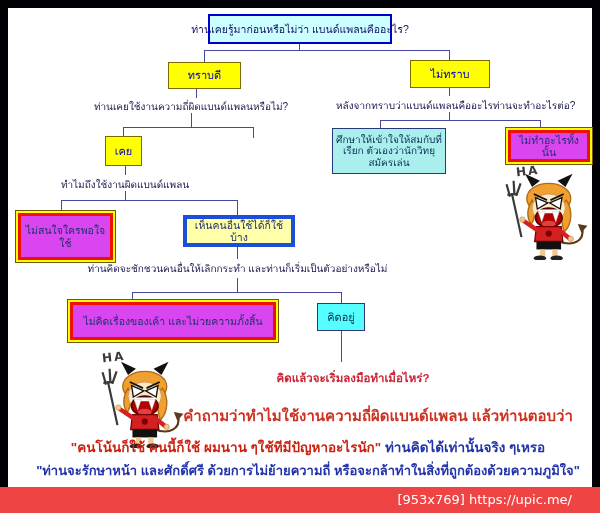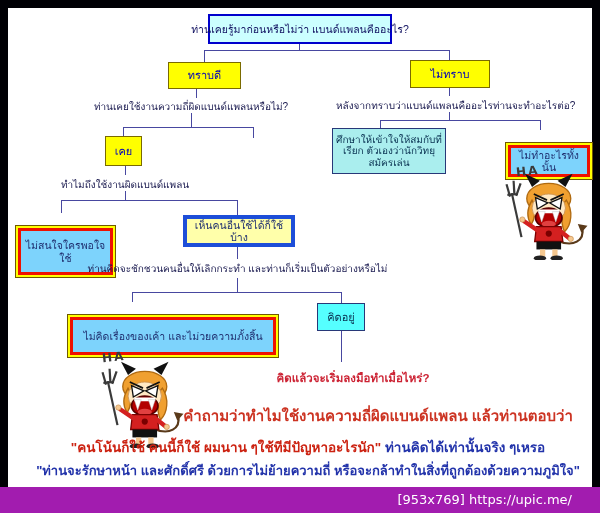--- a/index.html
+++ b/index.html
@@ -16,42 +16,41 @@
     position:absolute;display:flex;align-items:center;justify-content:center;
     text-align:center;font-size:11px;color:#0000bb;line-height:1.15;
     box-sizing:border-box;padding:2px 3px;
   }
   .cyan-big{background:#ccffff;border:2px solid #0000cc;color:#101060;font-size:10.5px;white-space:nowrap;}
   .yellow{background:#ffff00;border:1px solid #7a6a00;}
   .cyan-sm{background:#55ffff;border:1px solid #283878;color:#083050;}
   .cyan-soft{background:#aaeeee;border:1px solid #283878;color:#083050;font-size:10px;}
   .pale{background:#ffffaa;border:4px solid #1d4ed8;color:#203070;font-size:10.5px;}
   .redbox{
-    background:#7dd3fc;border:3px solid #ee1100;color:#203070;font-size:10.5px;
+    background:#d946ef;border:3px solid #ee1100;color:#203070;font-size:10.5px;
     box-shadow:0 0 0 2px #ffff00,0 0 0 3px #705800;
-    margin-top:15px;
   }
   .qtext{
     position:absolute;text-align:center;font-size:10px;color:#17174d;
     white-space:nowrap;
   }
   .redq{position:absolute;text-align:center;font-size:11.5px;font-weight:bold;color:#cc2233;white-space:nowrap;}
   .ha{
     position:absolute;font-size:12px;font-weight:bold;color:#3a3a3a;
     letter-spacing:2px;transform:rotate(-6deg);font-family:"DejaVu Sans",sans-serif;
   }
   .devil{position:absolute;}
   .footer-line{position:absolute;text-align:center;font-weight:bold;}
   #footer1{left:140px;top:396px;width:460px;font-size:15px;color:#cc3322;white-space:nowrap;}
   #footer2{left:6px;top:428px;width:588px;font-size:13.5px;white-space:nowrap;}
   #footer2 .red{color:#cc2211;}
   #footer2 .blue{color:#2233aa;}
   #footer3{left:2px;top:452px;width:596px;font-size:13px;color:#2233aa;white-space:nowrap;}
   #bottombar{
-    position:absolute;left:0;bottom:0;width:600px;height:26px;background:#a21caf;
+    position:absolute;left:0;bottom:0;width:600px;height:26px;background:#ef4444;
     color:#ffffff;font-size:13px;text-align:right;line-height:26px;
     padding-right:28px;box-sizing:border-box;font-family:"DejaVu Sans",sans-serif;
   }
 </style>
 </head>
 <body>
 
 <div id="canvas">
   <div id="paper">
 

